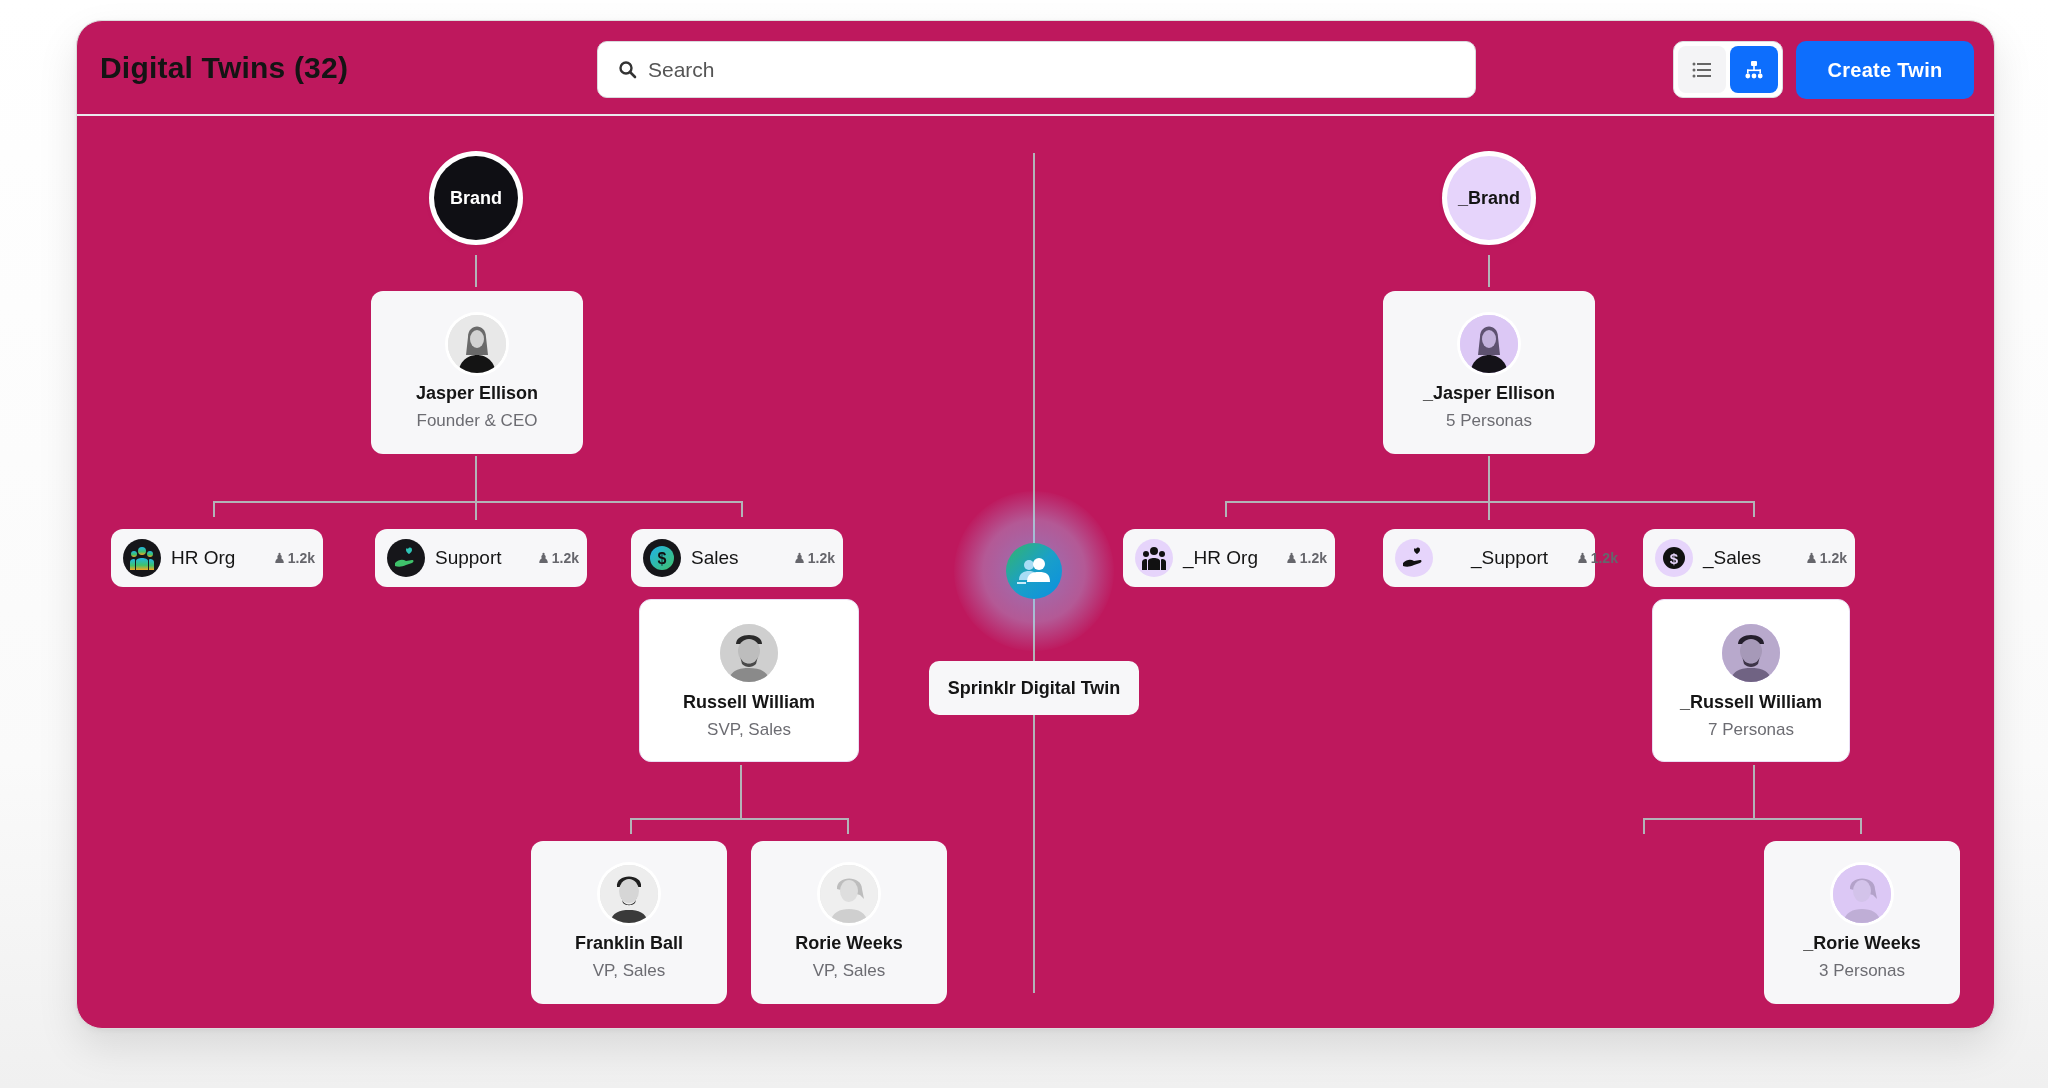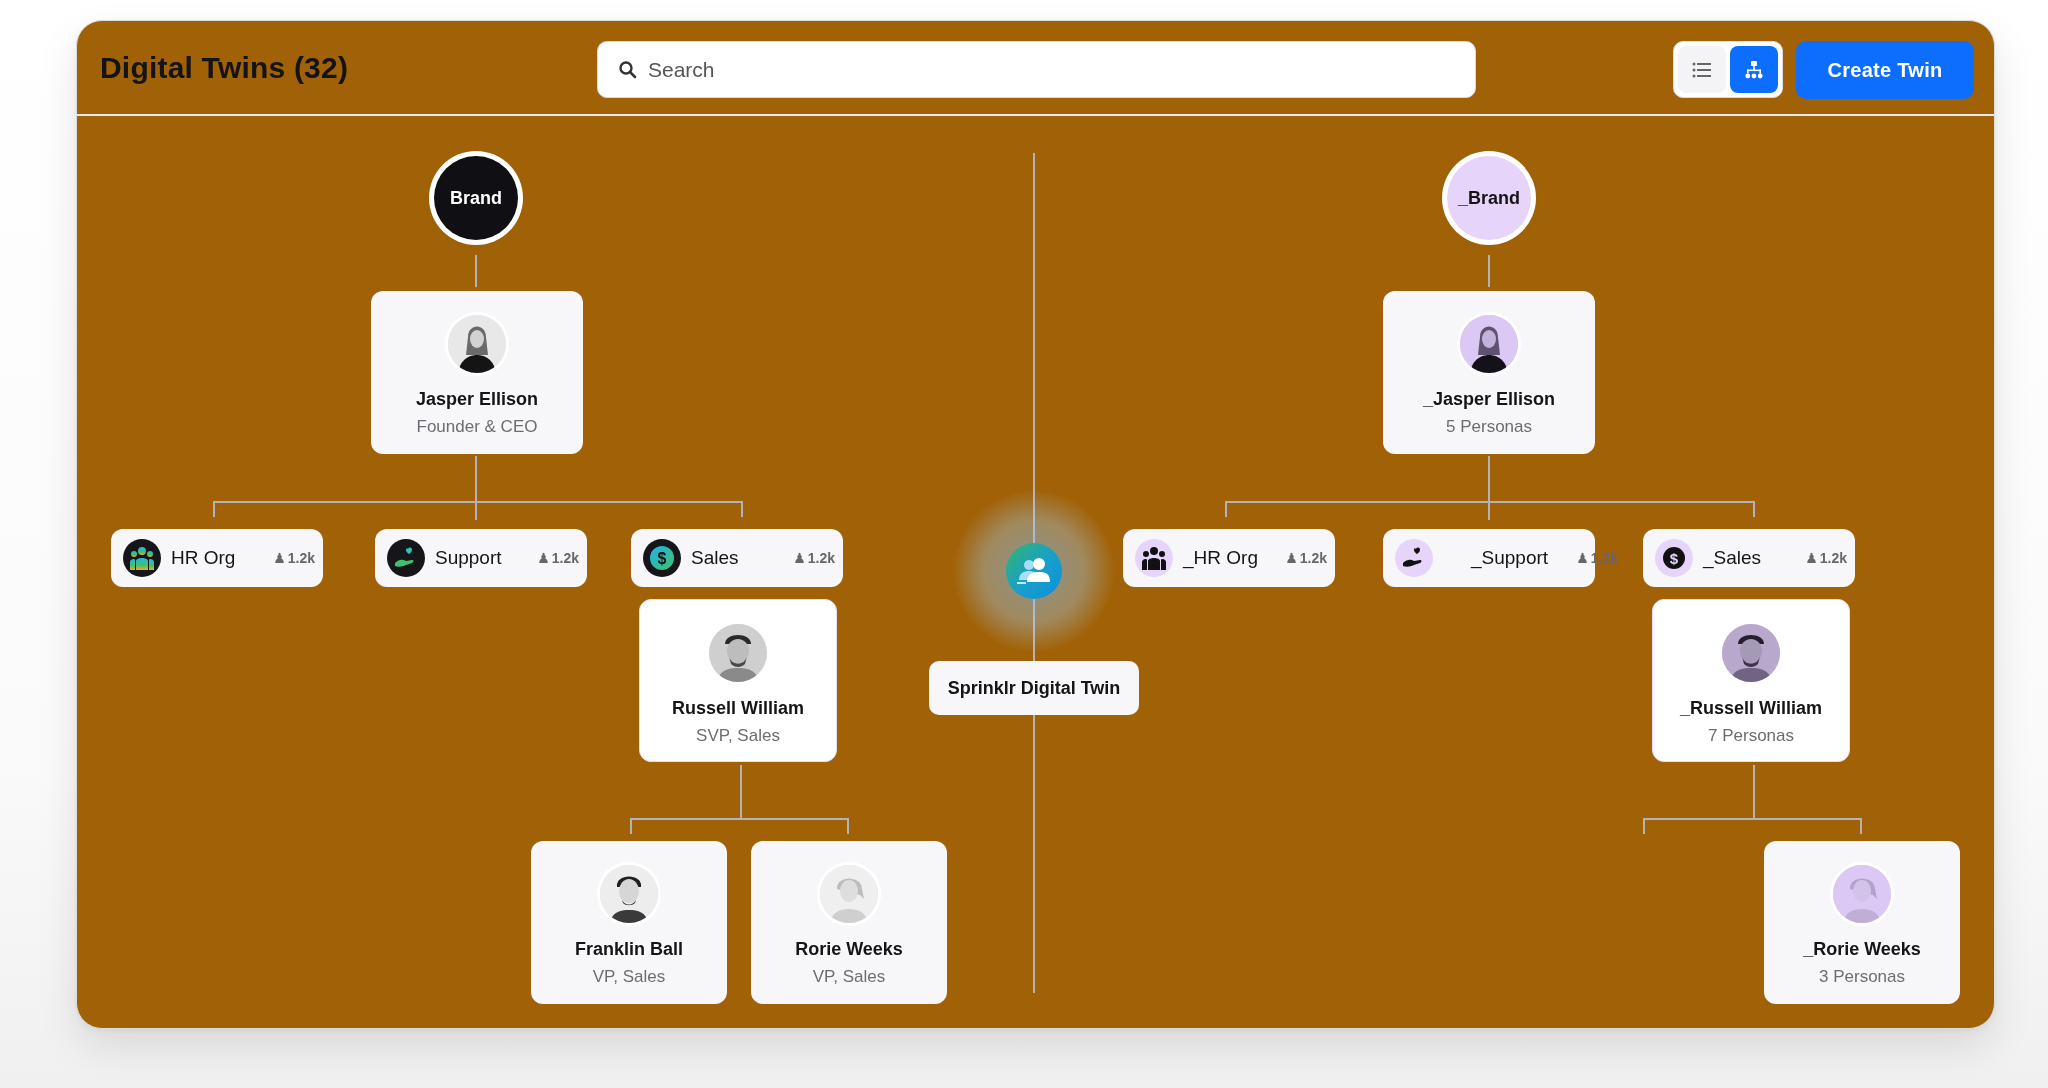--- a/index.html
+++ b/index.html
@@ -5,21 +5,21 @@
   * { box-sizing: border-box; margin: 0; padding: 0; }
   html, body { width: 2048px; height: 1088px; overflow: hidden; }
   body {
     background: linear-gradient(180deg, #ffffff 0%, #fafafa 70%, #f0f0f0 100%);
     font-family: "Liberation Sans", "DejaVu Sans", sans-serif;
     color: #121212;
     position: relative;
   }
   .card {
     position: absolute; left: 76px; top: 20px; width: 1919px; height: 1009px;
-    background: #a16207; border: 1px solid #dcdcdc; border-radius: 26px;
+    background: #be185d; border: 1px solid #dcdcdc; border-radius: 26px;
     box-shadow: 0 18px 40px rgba(0,0,0,0.10), 0 2px 6px rgba(0,0,0,0.05);
     overflow: hidden;
     padding-left: 28px;
   }
   .header {
     position: absolute; left: 0; top: 0; width: 100%; height: 95px;
     border-bottom: 2px solid #e9e9ec;
   }
   .title {
     position: absolute; left: 23px; top: 30px; font-size: 30px; font-weight: 700;
@@ -69,21 +69,21 @@
     display: flex; flex-direction: column; align-items: center;
   }
   .person.outlined { background: #fff; border: 1.5px solid #eadcf4; }
   .avatar {
     width: 58px; height: 58px; border-radius: 50%; margin-top: 24px;
     overflow: hidden; display: flex; align-items: flex-end; justify-content: center;
     box-shadow: 0 0 0 3px #fff;
   }
   .avatar.gray { background: #e2e2e2; }
   .avatar.lilac { background: #dcc8f5; }
-  .pname { font-size: 18px; font-weight: 700; margin-top: 16px; color: #151515; }
+  .pname { font-size: 18px; font-weight: 700; margin-top: 10px; color: #151515; }
   .prole { font-size: 17px; color: #6c6c72; margin-top: 7px; }
   .pill {
     position: absolute; width: 212px; height: 58px; background: #f7f7f9;
     border-radius: 12px; display: flex; align-items: center; padding-left: 12px;
   }
   .pill .picon {
     width: 38px; height: 38px; border-radius: 50%; display: flex;
     align-items: center; justify-content: center; flex-shrink: 0;
   }
   .pill .picon.dark { background: #16161a; }
@@ -237,21 +237,21 @@
           <text x="13" y="19" text-anchor="middle" font-size="16" font-weight="700" fill="#111" font-family="Liberation Sans, sans-serif">$</text>
         </svg>
       </div>
       <div class="plabel">Sales</div>
       <div class="pcount">
           <span>♟</span>
           <span>1.2k</span>
         </div>
     </div>
 
-    <div class="person outlined" style="left:562px;top:578px;width:198px;height:163px;">
+    <div class="person outlined" style="left:562px;top:578px;width:220px;height:163px;">
       <div class="avatar gray">
         <svg width="58" height="58" viewBox="0 0 58 58">
           <rect width="58" height="58" fill="#cfcfcf"></rect>
           <path d="M16 20 C16 8 42 8 42 20 Z" fill="#2a2a2a"></path>
           <ellipse cx="29" cy="27" rx="11" ry="12" fill="#bdbdbd"></ellipse>
           <path d="M20 32 C22 42 36 42 38 32 L36 40 C32 44 26 44 22 40 Z" fill="#4a4a4a"></path>
           <path d="M8 58 C10 46 20 44 29 44 C38 44 48 46 50 58 Z" fill="#8a8a8a"></path>
         </svg>
       </div>
       <div class="pname">Russell William</div>

